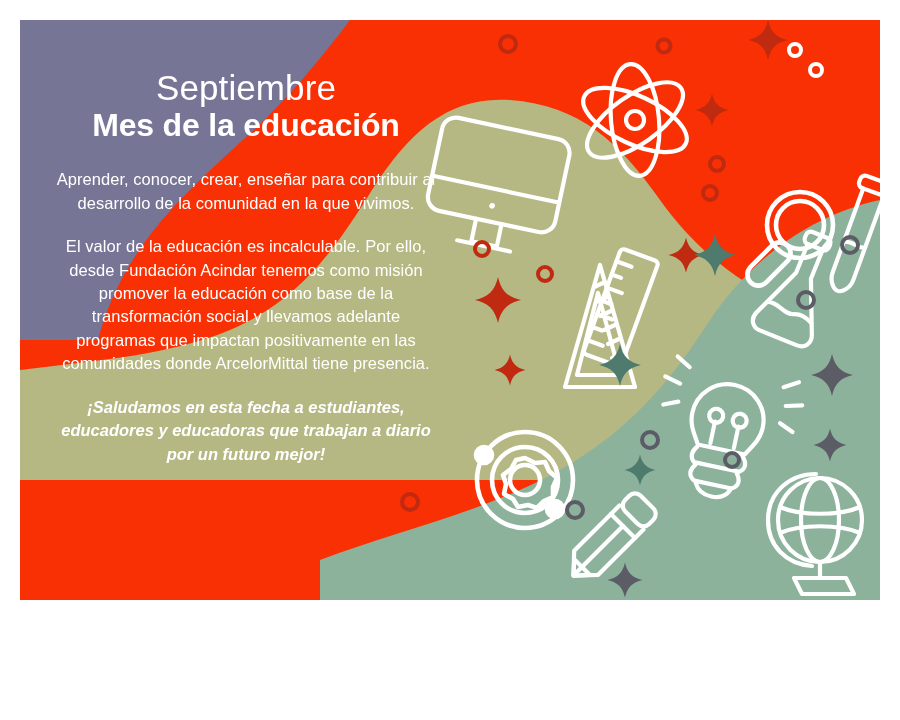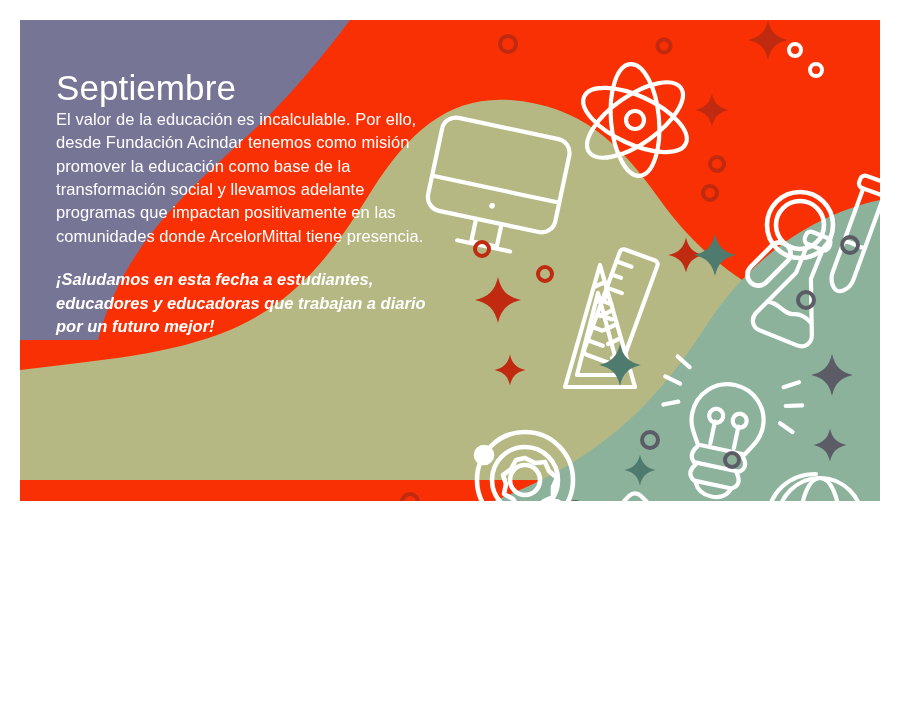--- a/index.html
+++ b/index.html
@@ -5,22 +5,22 @@
   html,body{margin:0;padding:0;background:#ffffff;}
   body{
     width:900px;height:720px;overflow:hidden;
     font-family:"Liberation Sans", sans-serif;
     -webkit-font-smoothing:antialiased;
   }
   .poster{position:relative;width:900px;height:720px;background:#ffffff;}
 
   
   .card{
-    position:absolute;left:20px;top:20px;width:860px;height:481px;
-    overflow:hidden;background:#6d28d9;
+    position:absolute;left:20px;top:20px;width:860px;height:580px;
+    overflow:hidden;background:#6d28d9;text-align:center;
   }
   .card svg.bg{position:absolute;left:0;top:0;width:860px;height:580px;display:block;}
 
   
   .textcol{
     position:absolute;left:36px;top:50px;width:380px;
     color:#ffffff;
   }
   .month{
     font-size:35px;line-height:1.05;font-weight:400;letter-spacing:.1px;
@@ -215,20 +215,22 @@
         <circle cx="830" cy="225" r="8" fill="none" stroke="#5c5c66" stroke-width="4"></circle>
         <circle cx="786" cy="280" r="8" fill="none" stroke="#5c5c66" stroke-width="4"></circle>
         <circle cx="630" cy="420" r="8" fill="none" stroke="#5c5c66" stroke-width="4"></circle>
         <circle cx="555" cy="490" r="8" fill="none" stroke="#5c5c66" stroke-width="4"></circle>
         <circle cx="712" cy="440" r="7" fill="none" stroke="#5c5c66" stroke-width="4"></circle>
       </g>
     </svg>
 
     <div class="textcol">
       <div class="month">Septiembre</div>
+      <div class="headline">Mes de la educación</div>
+      <p class="para">Aprender, conocer, crear, enseñar para contribuir al desarrollo de la comunidad en la que vivimos.</p>
       <p class="para">El valor de la educación es incalculable. Por ello, desde Fundación Acindar tenemos como misión promover la educación como base de la transformación social y llevamos adelante programas que impactan positivamente en las comunidades donde ArcelorMittal tiene presencia.</p>
       <p class="para bold">¡Saludamos en esta fecha a estudiantes, educadores y educadoras que trabajan a diario por un futuro mejor!</p>
     </div>
   </div>
 
   <div class="footer">
 
     
 
     

